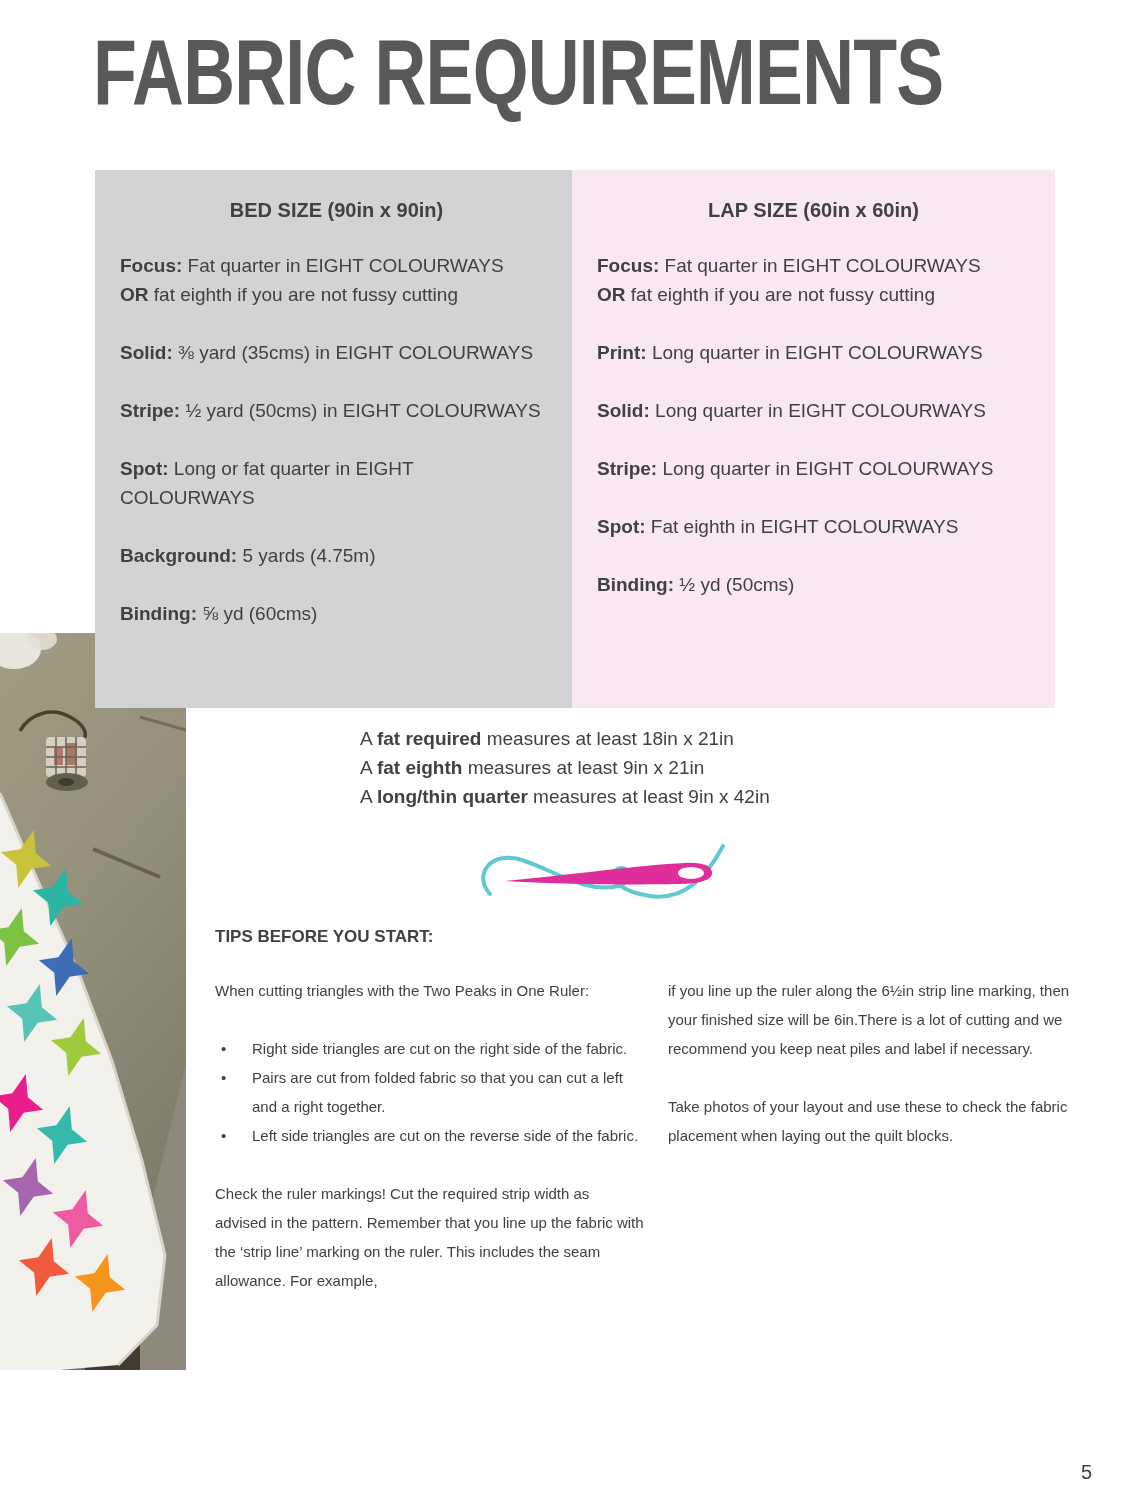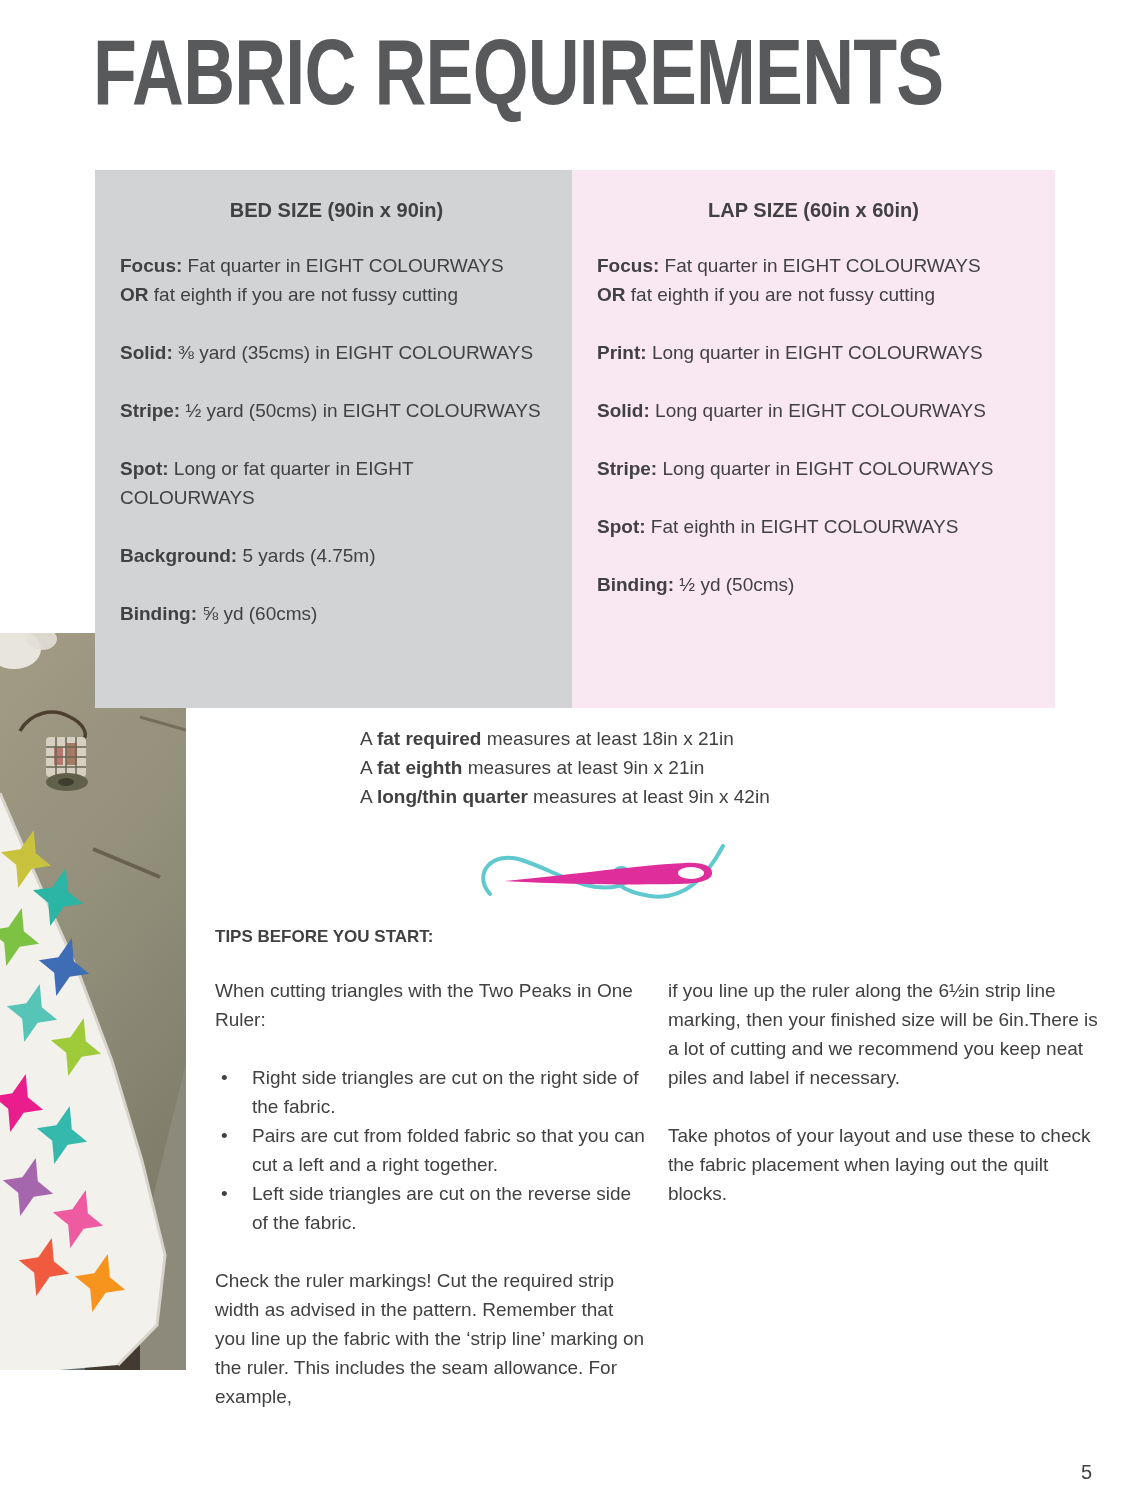--- a/index.html
+++ b/index.html
@@ -35,21 +35,21 @@
     font-weight:bold;text-align:center;color:var(--body-text);
   }
   .panel p{margin:0 0 29px 0;}
   .panel p:last-child{margin-bottom:0;}
   strong{font-weight:bold;}
   .photo{position:absolute;left:0;top:633px;width:186px;height:737px;}
   .photo svg{display:block;}
   .notes{position:absolute;left:360px;top:724px;font-size:19px;line-height:29px;white-space:nowrap;}
   .needle{position:absolute;left:480px;top:834px;width:255px;height:72px;}
   .tips-heading{position:absolute;left:215px;top:922px;font-size:17px;line-height:29px;font-weight:bold;}
-  .col{position:absolute;top:976px;width:430px;font-size:19px;line-height:29px;}
+  .col{position:absolute;top:976px;width:430px;font-size:15px;line-height:29px;}
   .col.left{left:215px;}
   .col.right{left:668px;}
   .col p{margin:0 0 29px 0;}
   ul.bullets{list-style:none;margin:0 0 29px 0;padding:0;}
   ul.bullets li{position:relative;padding-left:37px;}
   ul.bullets li::before{content:"\2022";position:absolute;left:6px;}
   .page-number{position:absolute;left:1042px;top:1458px;width:50px;text-align:right;font-size:20px;line-height:29px;}
 </style>
 </head>
 <body>

